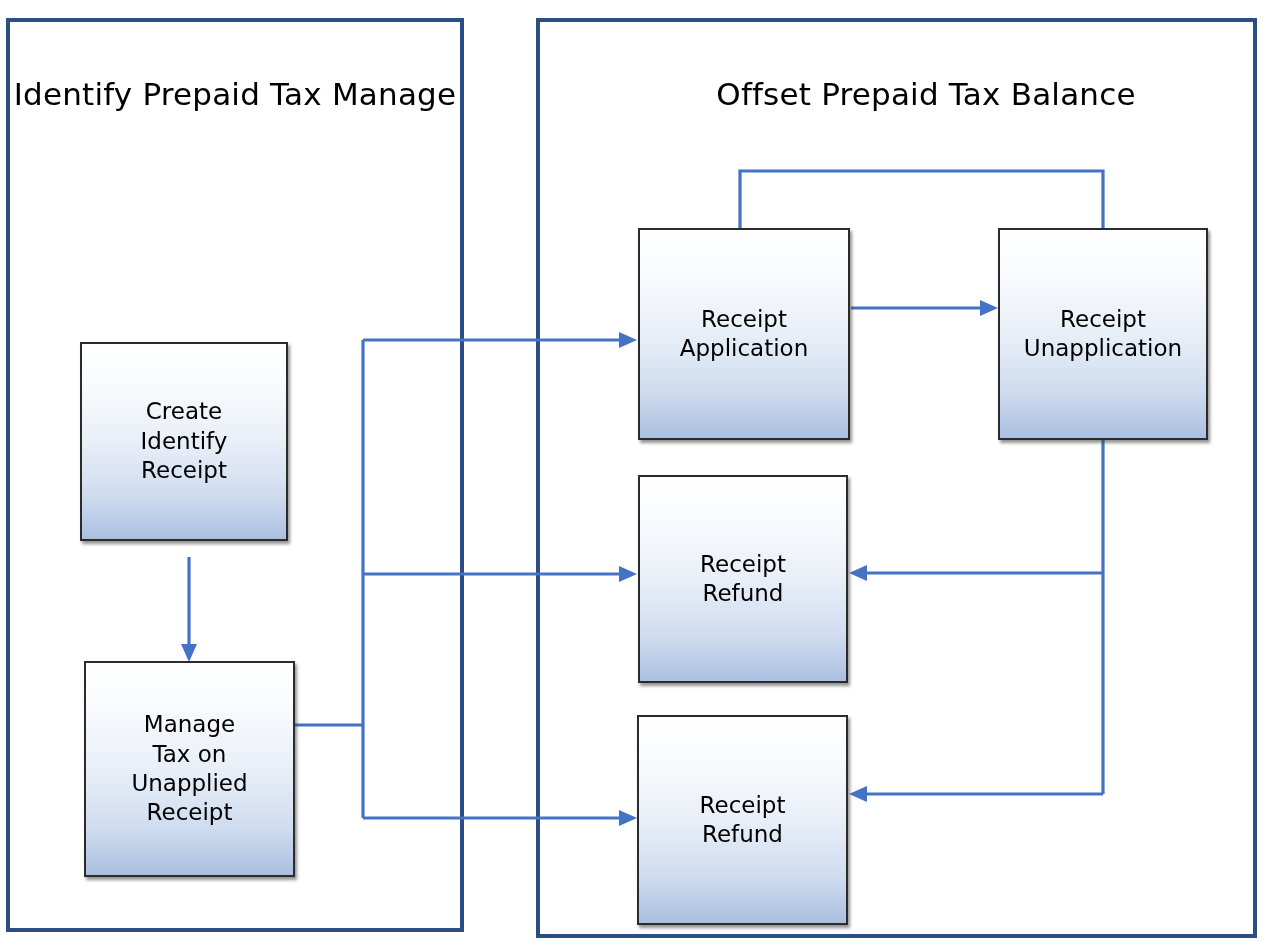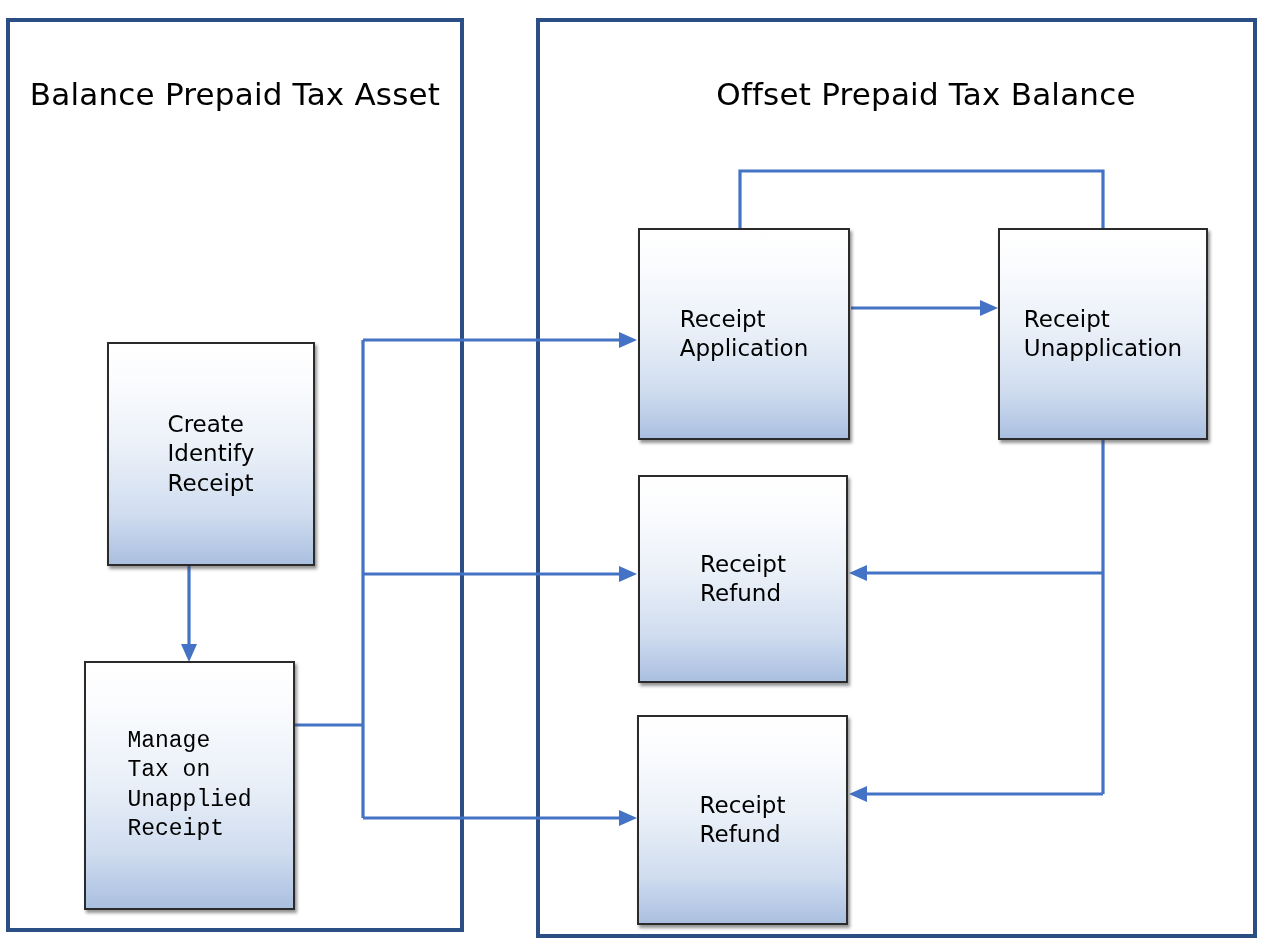--- a/index.html
+++ b/index.html
@@ -44,30 +44,31 @@
   
   .node {
     position: absolute;
     box-sizing: border-box;
     border: 2px solid #2b2b2b;
     background: linear-gradient(to bottom, #ffffff 0%, #fbfcfe 16%, #eaf0f8 48%, #cfdcef 78%, #aabfe0 100%);
     box-shadow: 2px 3px 3px rgba(60,60,60,0.55);
     display: flex;
     align-items: center;
     justify-content: center;
+    text-align: center;
     color: #000000;
     font-size: 23px;
     line-height: 1.28;
     padding: 14px;
     user-select: none;
   }
   .node span { display: block; }
 
-  #node-create-unapplied { left: 80px;  top: 342px; width: 208px; height: 224px; margin-left: 27px; }
-  #node-manage-tax       { left: 84px;  top: 661px; width: 211px; height: 249px; font-family: Liberation Mono, monospace; }
+  #node-create-unapplied { left: 80px;  top: 342px; width: 208px; height: 199px; }
+  #node-manage-tax       { left: 84px;  top: 661px; width: 211px; height: 216px; }
   #node-receipt-app      { left: 638px; top: 228px; width: 212px; height: 212px; }
   #node-receipt-unapp    { left: 998px; top: 228px; width: 210px; height: 212px; }
   #node-receipt-refund-1 { left: 638px; top: 475px; width: 210px; height: 208px; }
   #node-receipt-refund-2 { left: 637px; top: 715px; width: 211px; height: 210px; }
 
   
   #connectors {
     position: absolute;
     left: 0;
     top: 0;
@@ -85,21 +86,21 @@
   .conn-arrowhead { fill: #4472c4; }
 </style>
 </head>
 <body>
 
 <div id="canvas">
 
   <div class="panel" id="panel-left"></div>
   <div class="panel" id="panel-right"></div>
 
-  <div class="panel-title" id="title-left">Balance Prepaid Tax Asset</div>
+  <div class="panel-title" id="title-left">Identify Prepaid Tax Manage</div>
   <div class="panel-title" id="title-right">Offset Prepaid Tax Balance</div>
 
   <svg id="connectors" viewBox="0 0 1268 948" xmlns="http://www.w3.org/2000/svg">
 
     <g>
       <path class="conn-line" d="M 189,557 L 189,650"></path>
       <polygon class="conn-arrowhead" points="189,662 181,644 197,644"></polygon>
     </g>
 
     <g>

